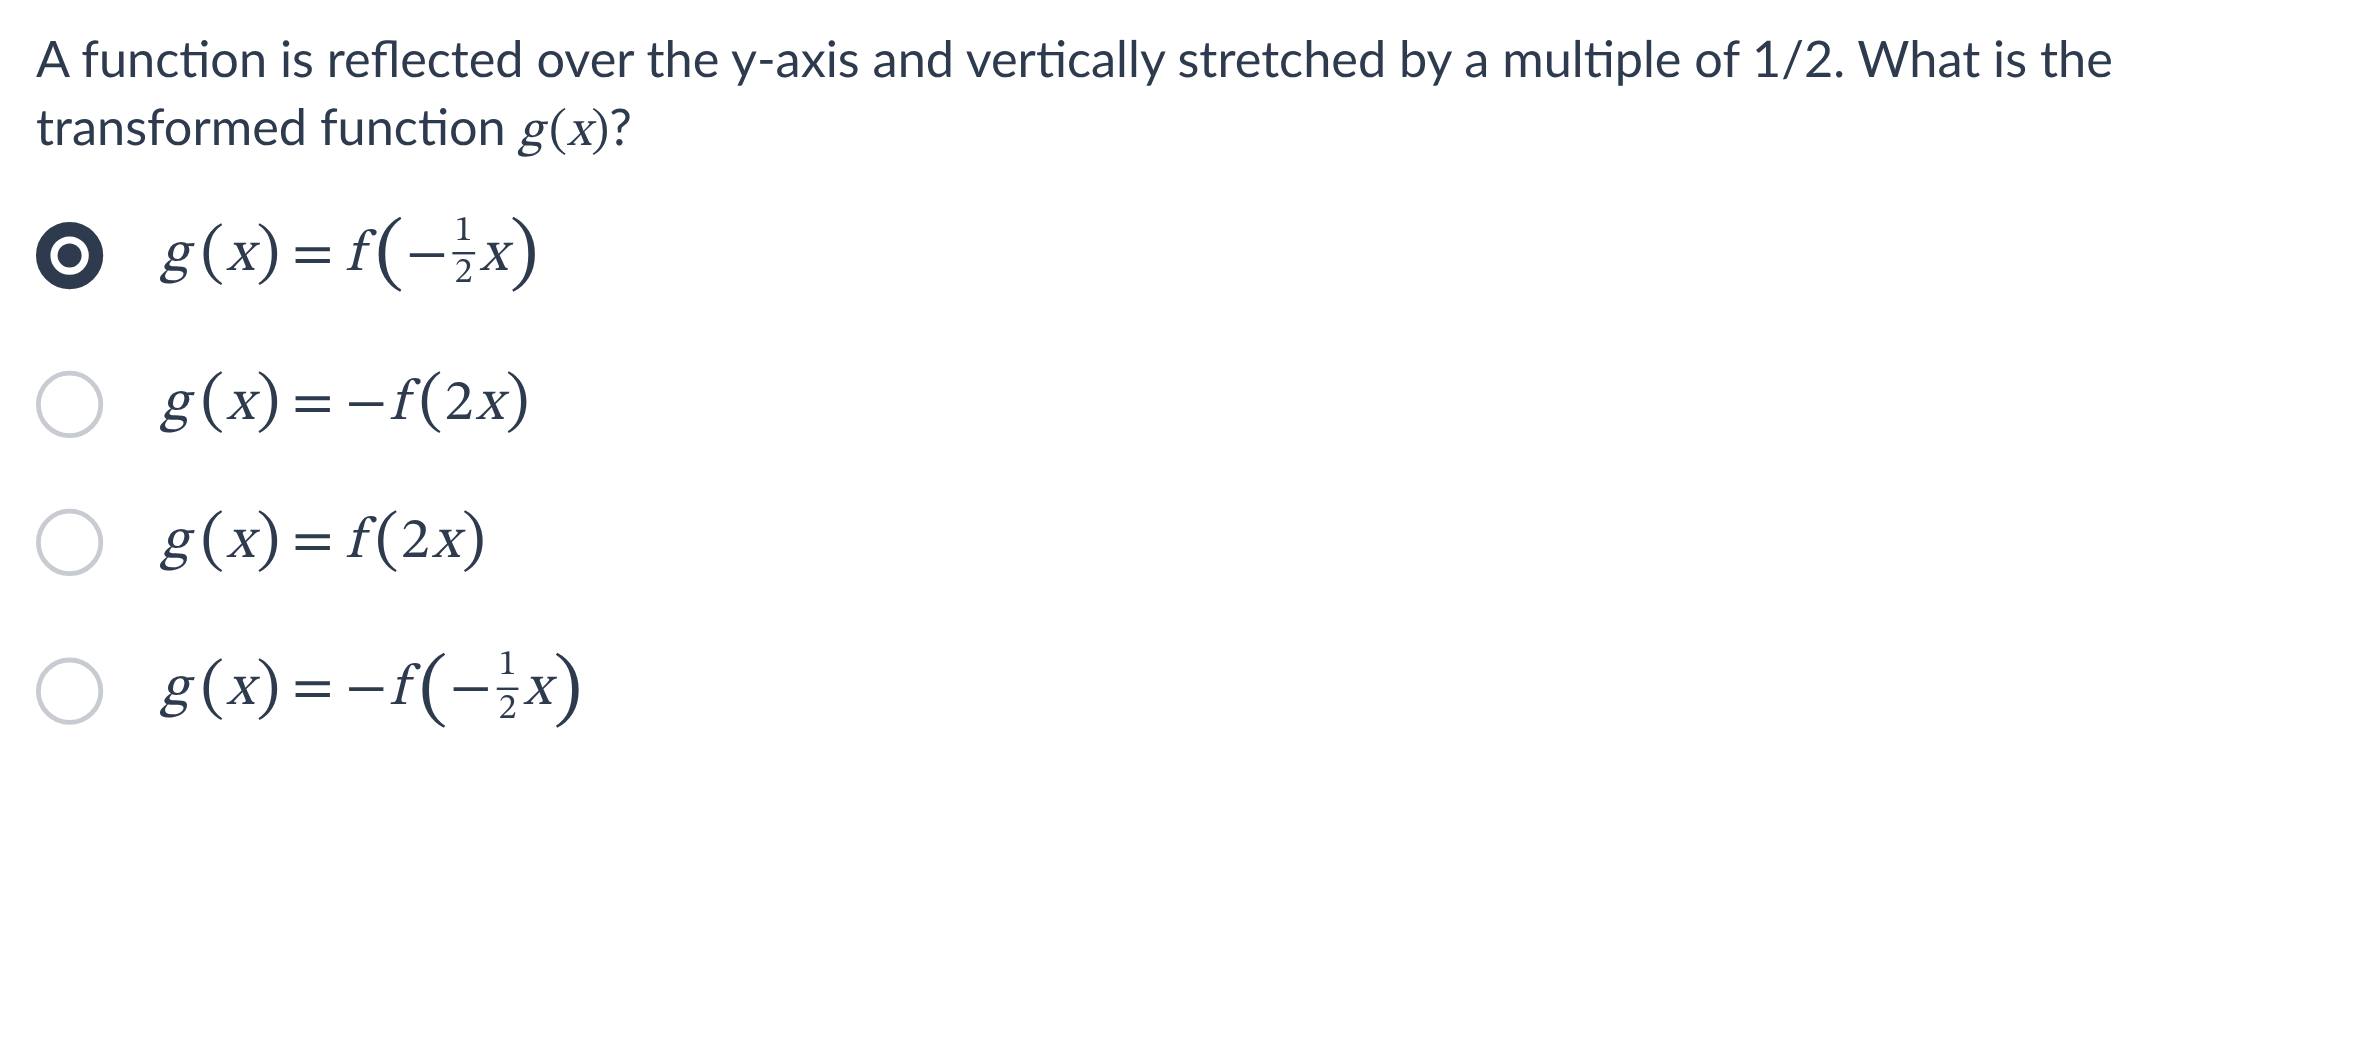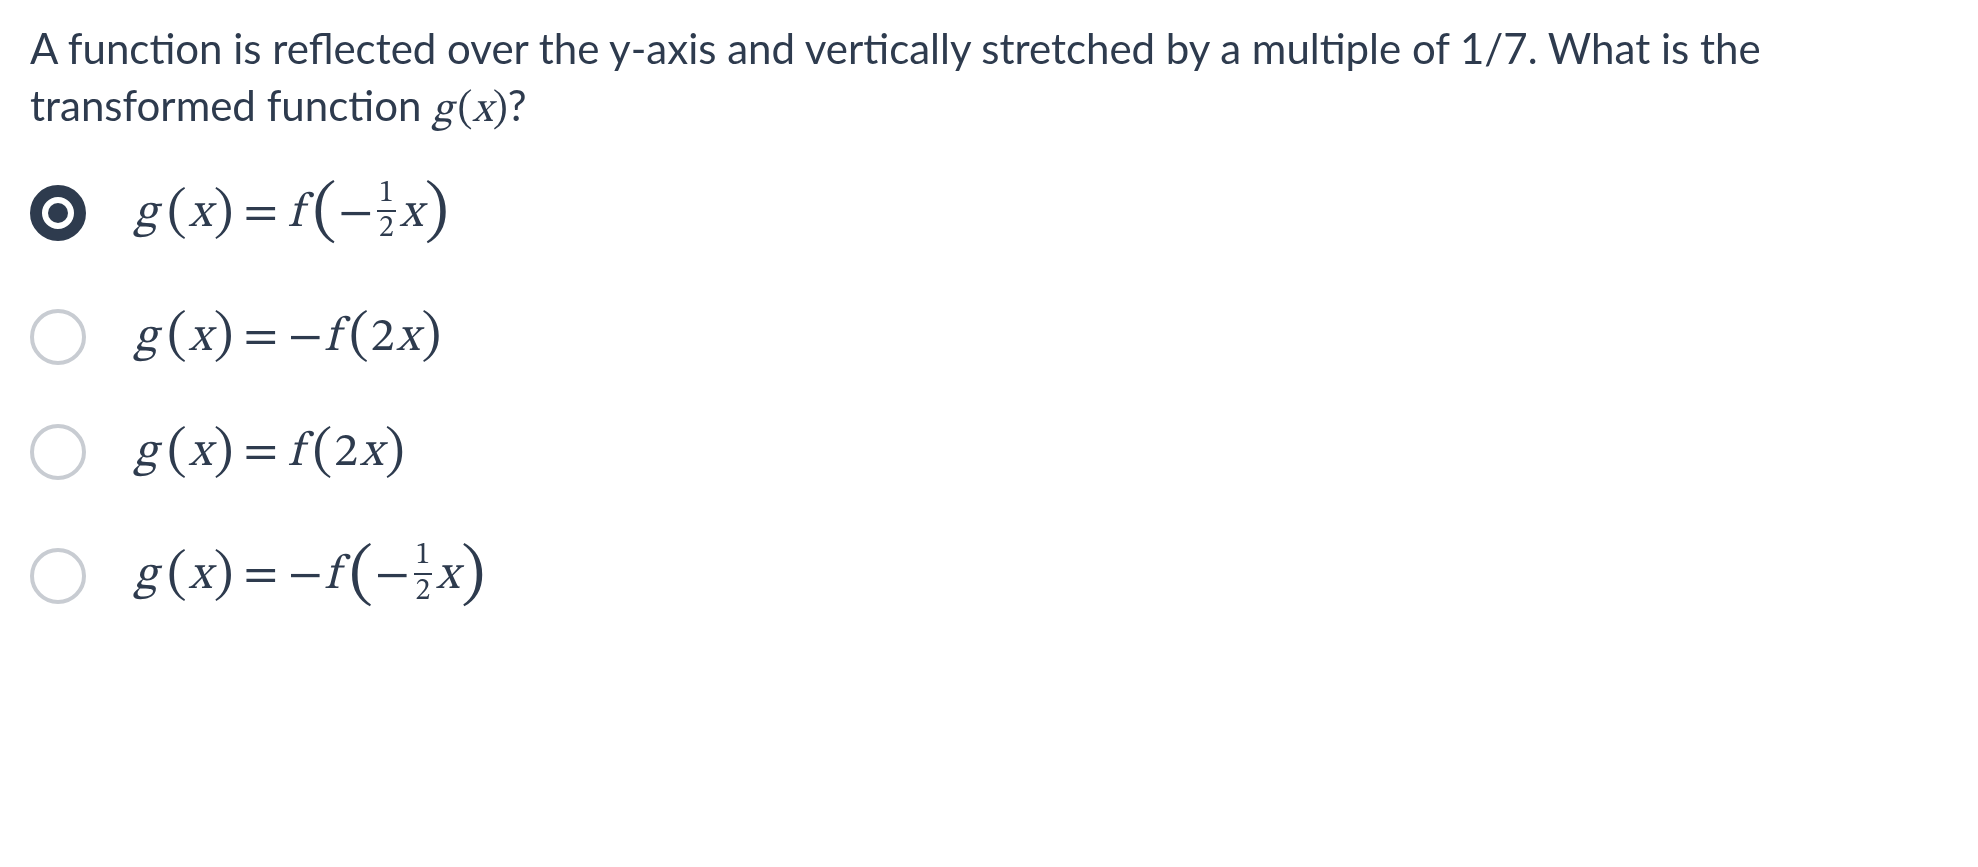--- a/index.html
+++ b/index.html
@@ -88,21 +88,21 @@
     .frac .den {
       font-size: 0.62em;
       padding: 2px 2px 0 2px;
     }
     .q-italic { font-style: italic; font-family: 'Cambria Math','STIX Two Math',serif; }
   </style>
 </head>
 <body>
 
 <div class="question-text">
-  <span>A function is reflected over the y-axis and vertically stretched by a multiple of 1/7. What is the transformed function </span><span class="q-italic">g</span><span class="thinspace"></span><span class="q-italic" style="font-style:normal;">(</span><span class="q-italic">x</span><span class="q-italic" style="font-style:normal;">)</span><span>?</span>
+  <span>A function is reflected over the y-axis and vertically stretched by a multiple of 1/2. What is the transformed function </span><span class="q-italic">g</span><span class="thinspace"></span><span class="q-italic" style="font-style:normal;">(</span><span class="q-italic">x</span><span class="q-italic" style="font-style:normal;">)</span><span>?</span>
 </div>
 
 <div class="options">
 
   <div class="option">
     <div class="radio selected"></div>
     <div class="option-label">
       <span class="mi">g</span>
       <span class="thinspace"></span>
       <span class="paren">(</span>

